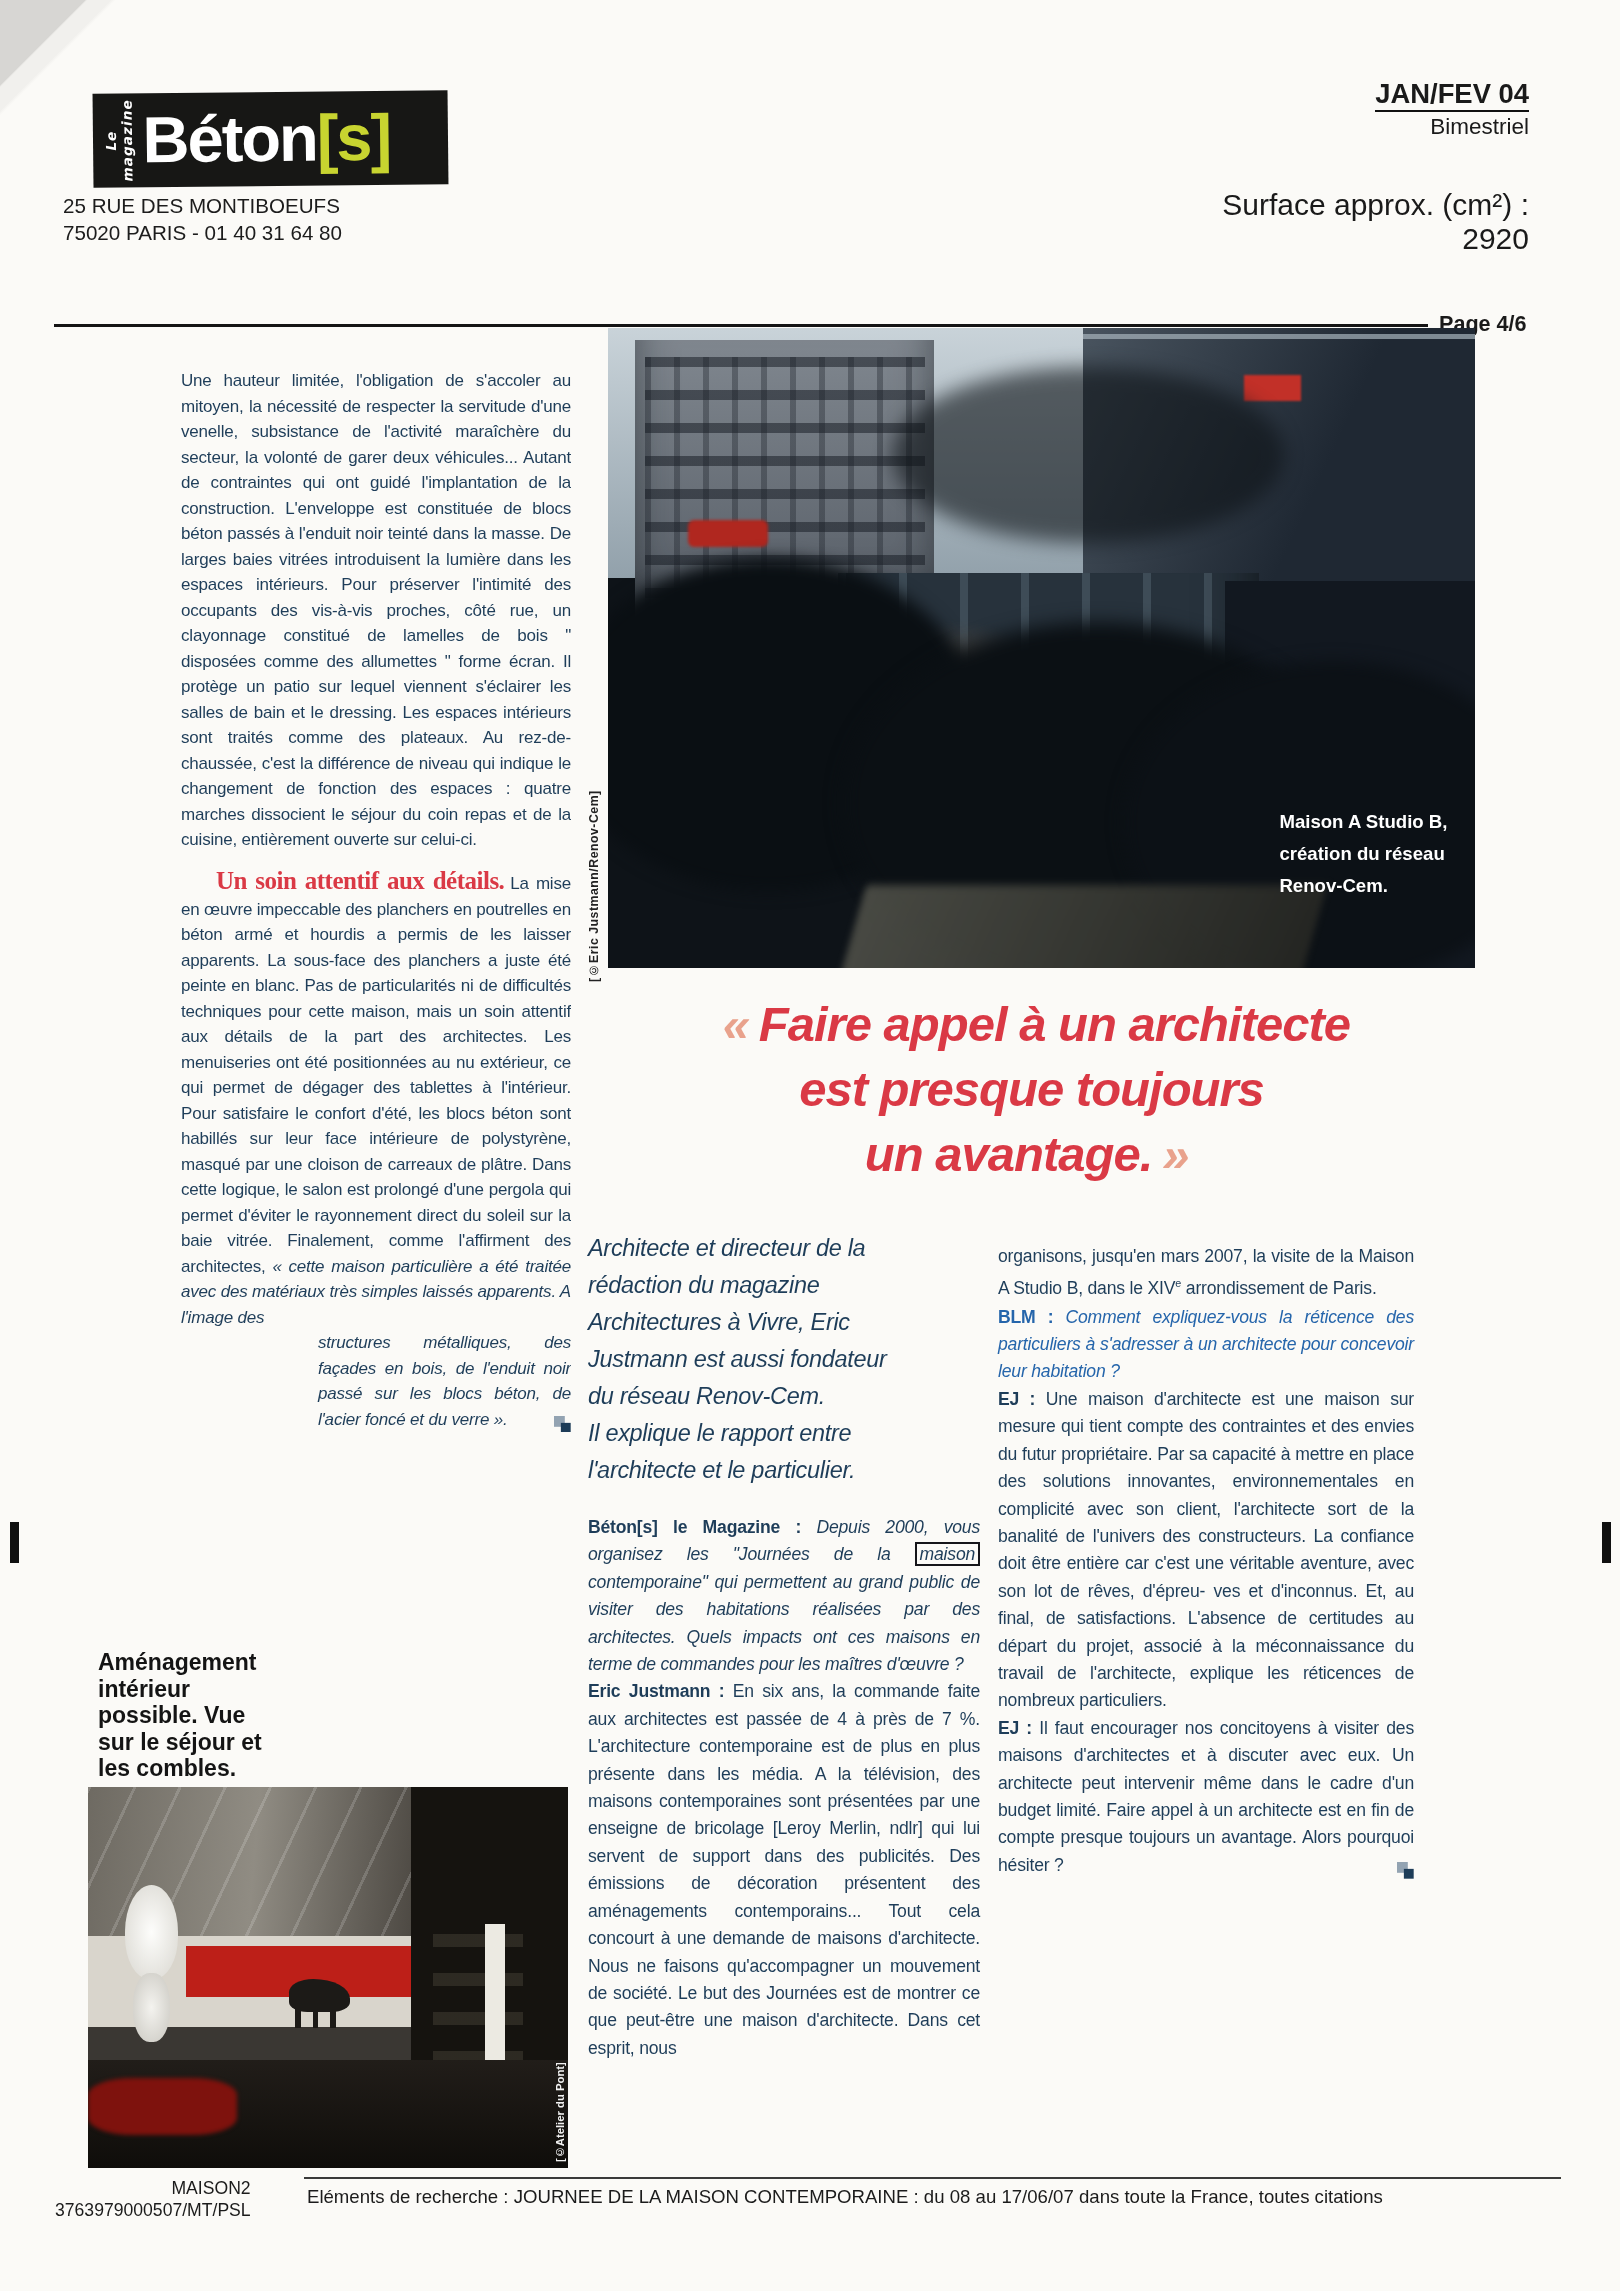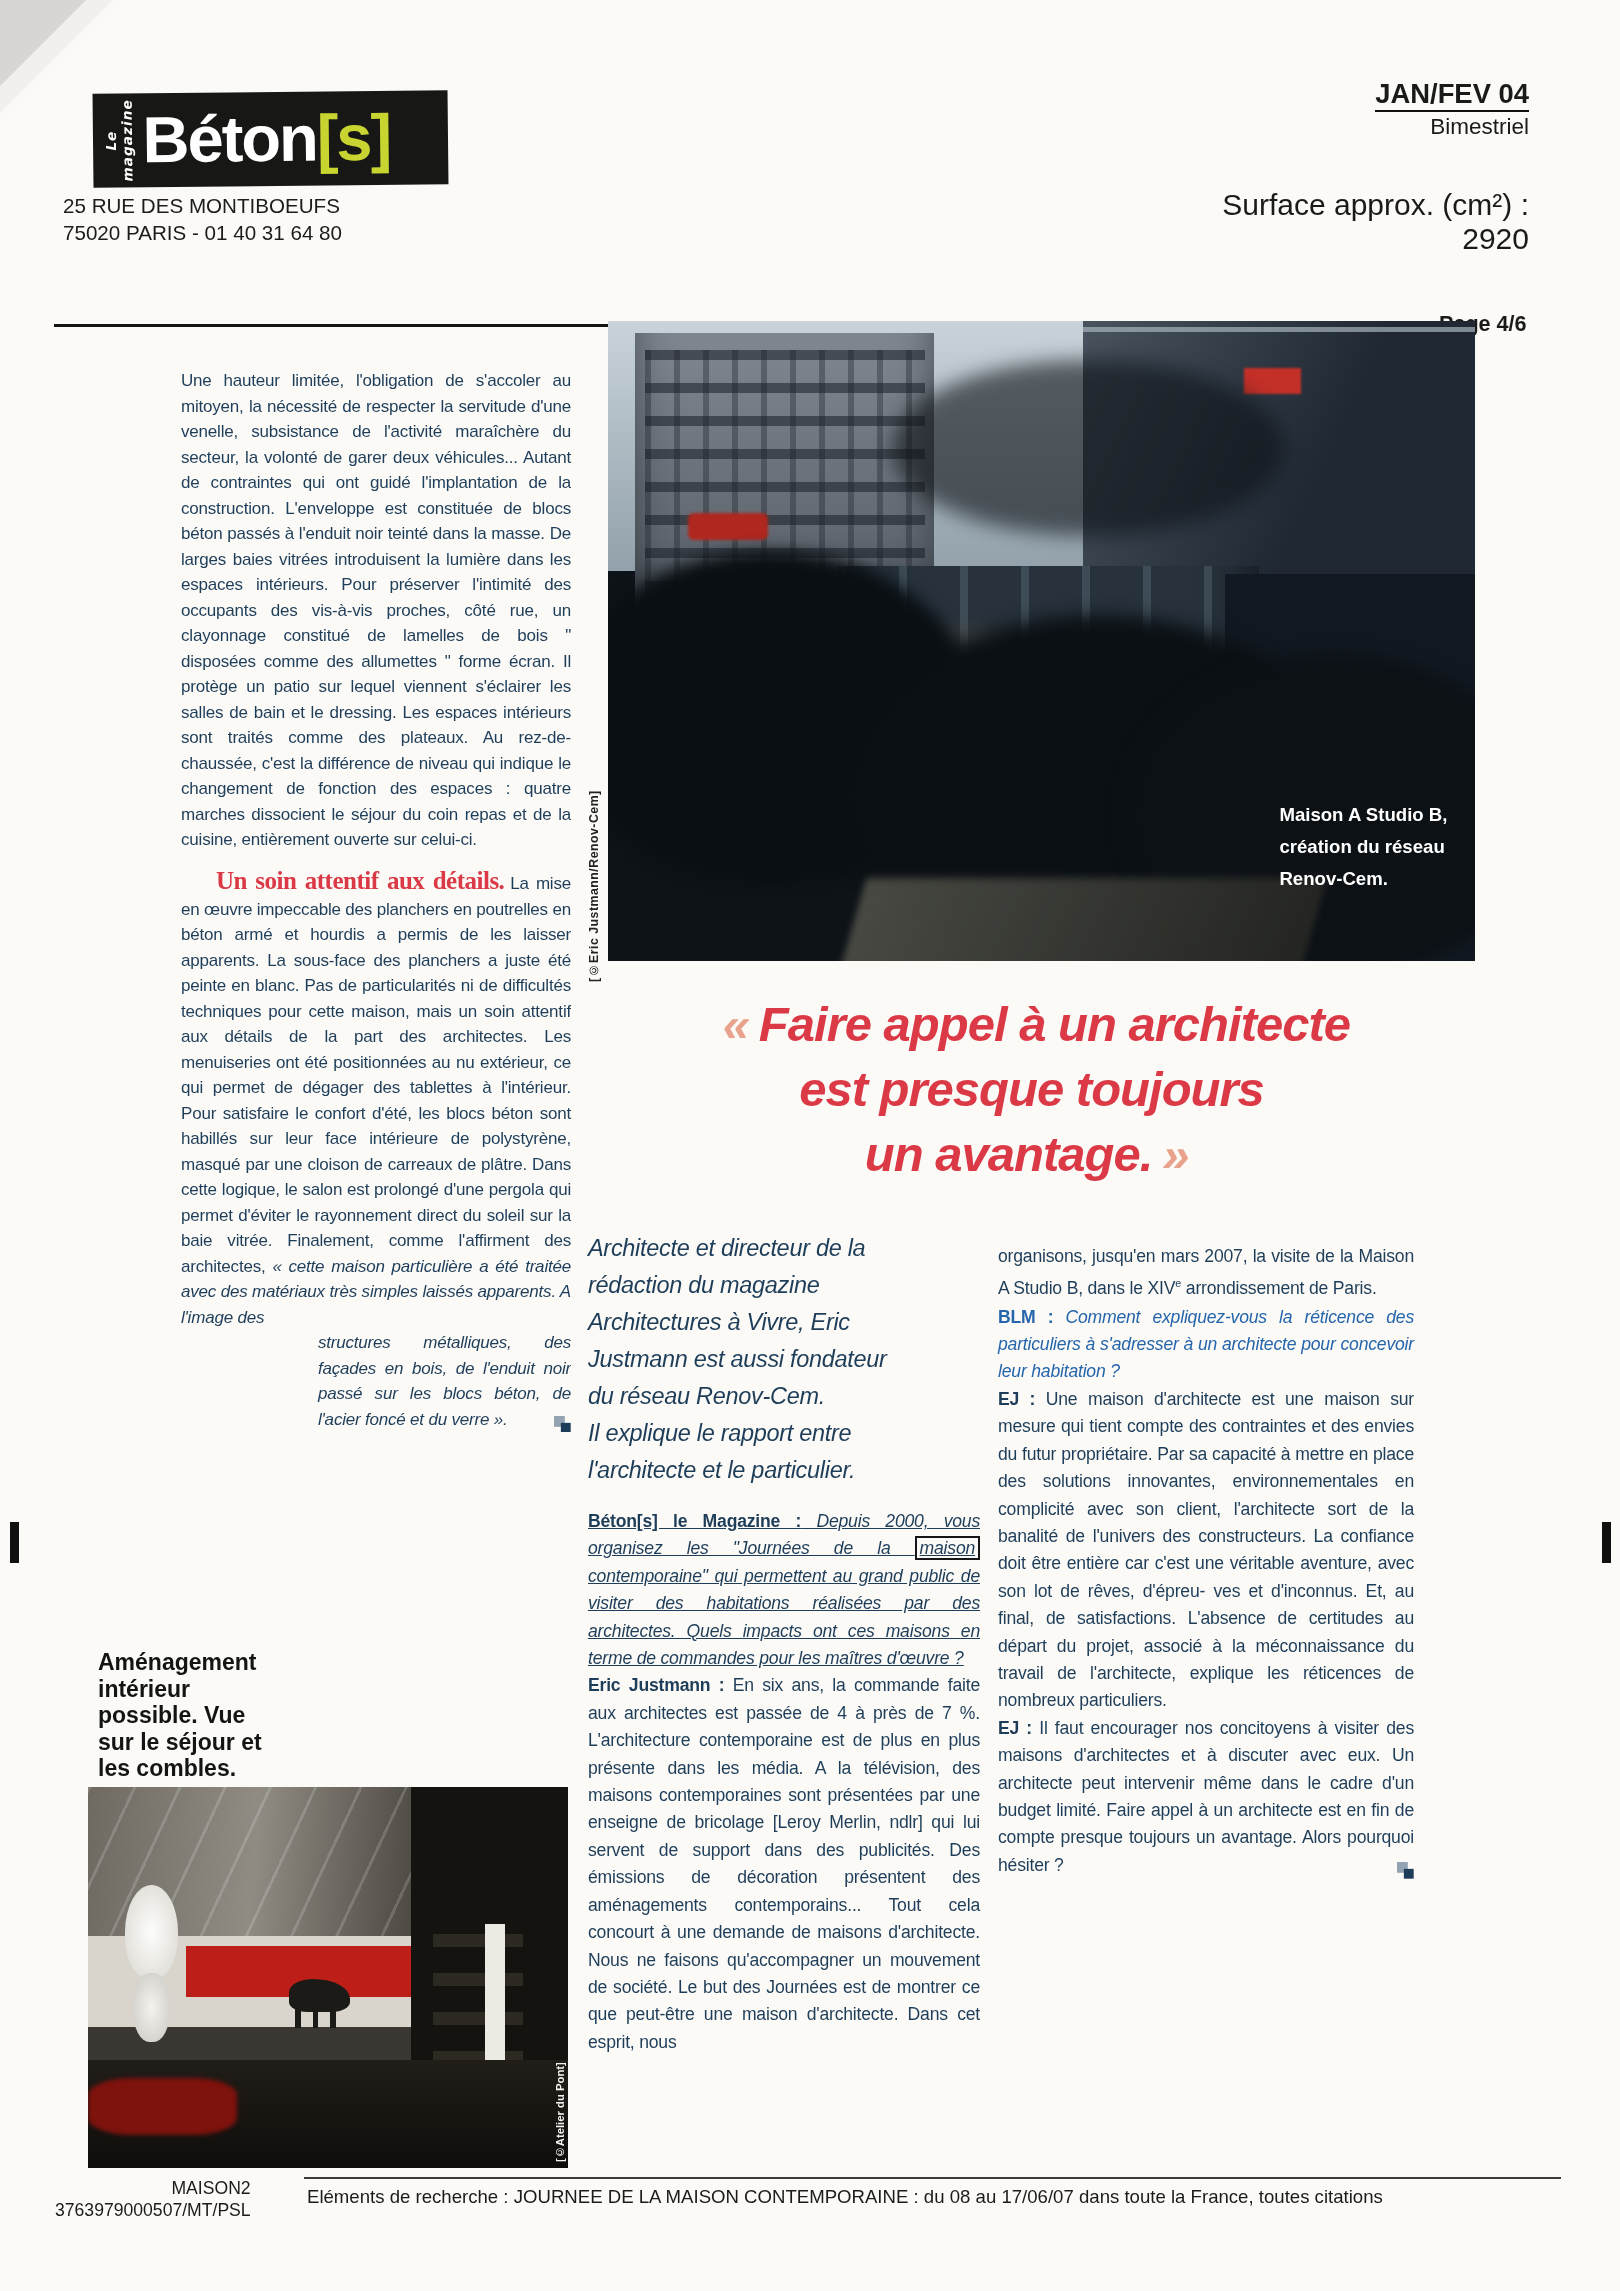--- a/index.html
+++ b/index.html
@@ -23,21 +23,21 @@
   .logo-s{color:var(--logo-yellow,#c8d430);}
   .address{left:63px;top:193px;font-size:20.6px;line-height:26.5px;color:#1c1c1c;}
   .issue{left:1157px;top:78px;width:372px;text-align:right;font-size:27.4px;font-weight:bold;}
   .issue .u{border-bottom:2.9px solid #111;padding-bottom:1px;}
   .freq{left:1157px;top:114px;width:372px;text-align:right;font-size:22.5px;}
   .surface{left:1157px;top:188px;width:372px;text-align:right;font-size:30px;}
   .rule-top{left:54px;top:324px;width:1374px;height:2.9px;background:#141414;}
   .page-marker{left:1439px;top:311px;font-size:21.6px;font-weight:bold;}
 
   
-  .main-photo{left:608px;top:321px;width:867px;height:640px;background:#0e1318;overflow:hidden;}
+  .main-photo{left:608px;top:328px;width:867px;height:640px;background:#0e1318;overflow:hidden;}
   .mp-sky{position:absolute;left:0;top:0;width:529px;height:250px;
     background:linear-gradient(#c9d3d9,#92a1ab);}
   .mp-building{position:absolute;left:27.4px;top:11.8px;width:299px;height:284px;
     background:linear-gradient(#80878f,#555c65);
     box-shadow:inset 0 -39px 39px rgba(20,25,30,.5);}
   .mp-building:after{content:"";position:absolute;inset:17.6px 9.8px 9.8px 9.8px;
     background:repeating-linear-gradient(180deg,rgba(25,30,38,.55) 0 9.8px,transparent 9.8px 33px),
                repeating-linear-gradient(90deg,rgba(25,30,38,.35) 0 5.9px,transparent 5.9px 29px);}
   .mp-right{position:absolute;right:0;top:0;width:392px;height:260px;
     background:linear-gradient(115deg,#49545f,#1f2833 60%);}
@@ -84,21 +84,21 @@
   .quote-it{font-style:italic;}
   .narrow{margin-left:137px;width:253px;font-style:italic;text-align:justify;}
   .caption-bold{left:98px;top:1649px;width:178px;font-size:23px;font-weight:bold;
     line-height:26.5px;color:#141414;}
 
   .mid-col{left:588px;top:1230px;width:392px;}
   .intro{font-style:italic;font-size:23.5px;line-height:37px;color:var(--body-navy,#1e3d59);
     letter-spacing:-0.3px;}
   .qa{font-size:17.6px;line-height:27.4px;letter-spacing:-0.2px;margin:0;text-align:justify;
     color:var(--body-navy,#1e3d59);}
-  .qa-block{margin-top:19px;text-decoration:underline;}
+  .qa-block{margin-top:25px;}
   .qa .lbl{font-weight:bold;font-style:normal;}
   .q-text{font-style:italic;}
   .boxed{border:2px solid #15151a;padding:0 2.9px;}
   .right-col{left:998px;top:1243px;width:416px;}
   .blm .lbl{color:var(--interview-blue,#2565ab);}
   .blm .q-text{color:var(--interview-blue,#2565ab);}
   .mt14{margin-top:1px;}
   sup{font-size:10.8px;}
 
   .end-icon{float:right;margin-top:7.8px;}

